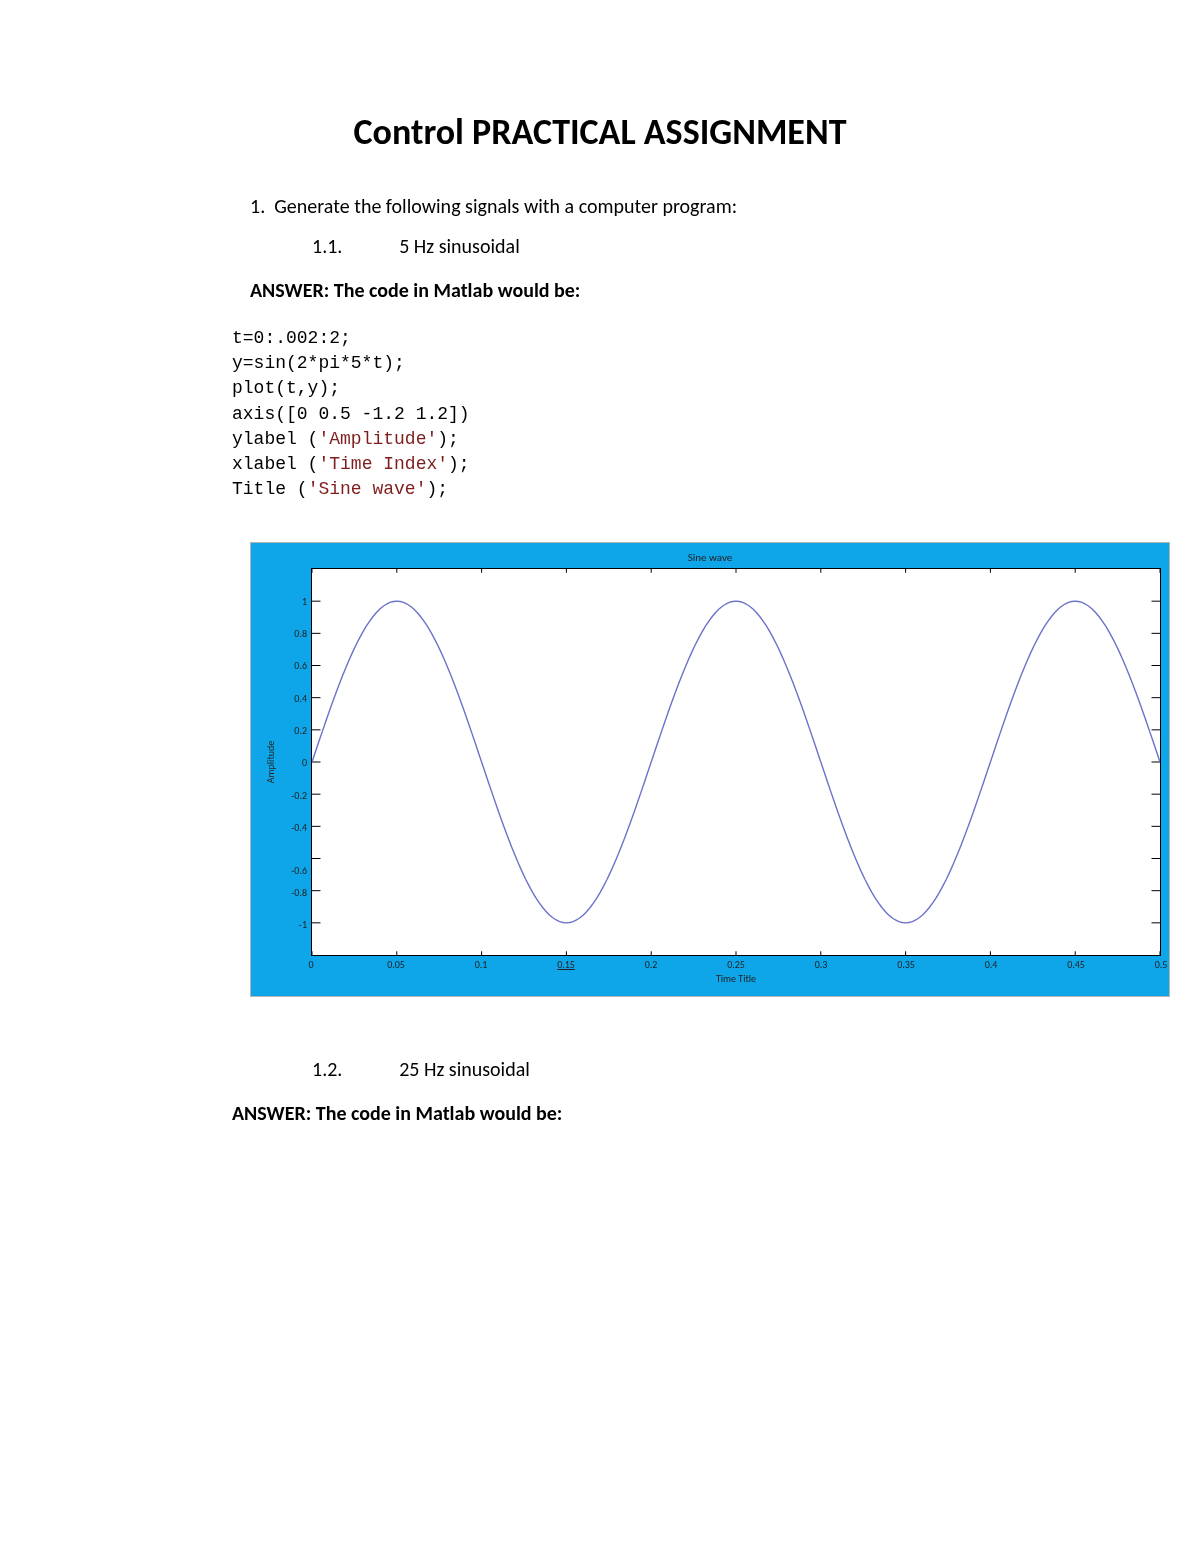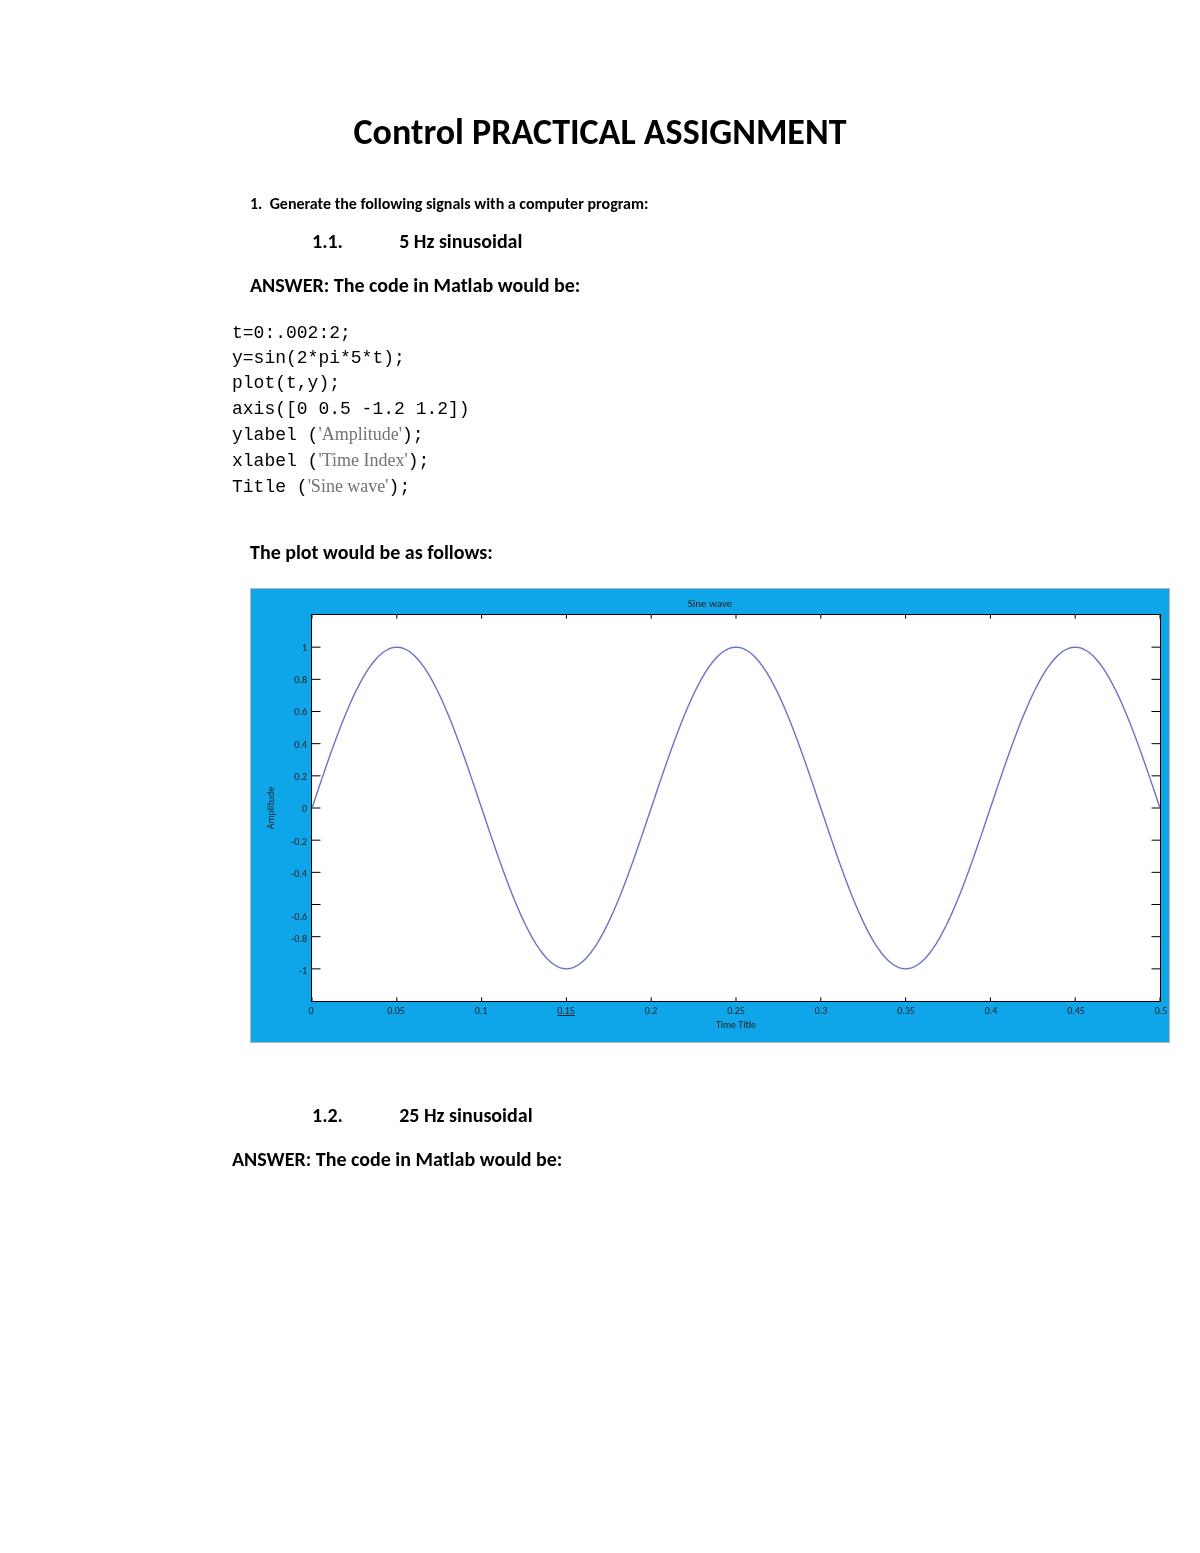--- a/index.html
+++ b/index.html
@@ -15,46 +15,46 @@
     padding: 110px 130px 60px 130px;
     box-sizing: border-box;
   }
   .title {
     text-align: center;
     font-weight: 700;
     font-size: 36px;
     margin: 0 0 40px 0;
   }
   .q-line {
-    font-weight: 700;
-    font-size: 16px;
+    font-weight: 400;
+    font-size: 20px;
     margin: 0 0 8px 18px;
   }
   .sub-line {
-    font-weight: 700;
+    font-weight: 400;
     font-size: 20px;
     margin: 16px 0 20px 80px;
   }
   .sub-num {
     display: inline-block;
     min-width: 60px;
   }
   .answer-line {
     font-weight: 600;
     font-size: 20px;
     margin: 16px 0 24px 18px;
   }
   .code-block {
     font-family: "Courier New", Courier, monospace;
     font-size: 18px;
     line-height: 1.4;
     white-space: pre;
     margin: 0 0 40px 0;
   }
-  .code-block .str { color: #737373; font-family: Liberation Serif, serif; }
+  .code-block .str { color: #7f1d1d; }
   .plot-intro {
     font-weight: 600;
     font-size: 20px;
     margin: 0 0 24px 18px;
   }
   
   .figure-outer {
     background: #0ea5e9;
     border: 1px solid #b5b5b5;
     width: 920px;
@@ -151,21 +151,20 @@
   <p class="answer-line">ANSWER: The code in Matlab would be:</p>
 
   <div class="code-block"><span>t=0:.002:2;</span>
 <span>y=sin(2*pi*5*t);</span>
 <span>plot(t,y);</span>
 <span>axis([0 0.5 -1.2 1.2])</span>
 <span>ylabel (</span><span class="str">'Amplitude'</span><span>);</span>
 <span>xlabel (</span><span class="str">'Time Index'</span><span>);</span>
 <span>Title (</span><span class="str">'Sine wave'</span><span>);</span></div>
 
-  <p class="plot-intro">The plot would be as follows:</p>
 
   <div class="figure-outer">
     <div class="fig-title">Sine wave</div>
     <div class="fig-grid">
       <div class="ylabel-cell">
         <div class="ylabel-text">Amplitude</div>
       </div>
       <div class="yticks-cell" id="yticks">
           <span class="ytick" style="top: 91.6667%;">-1</span>
           <span class="ytick" style="top: 83.3333%;">-0.8</span>

